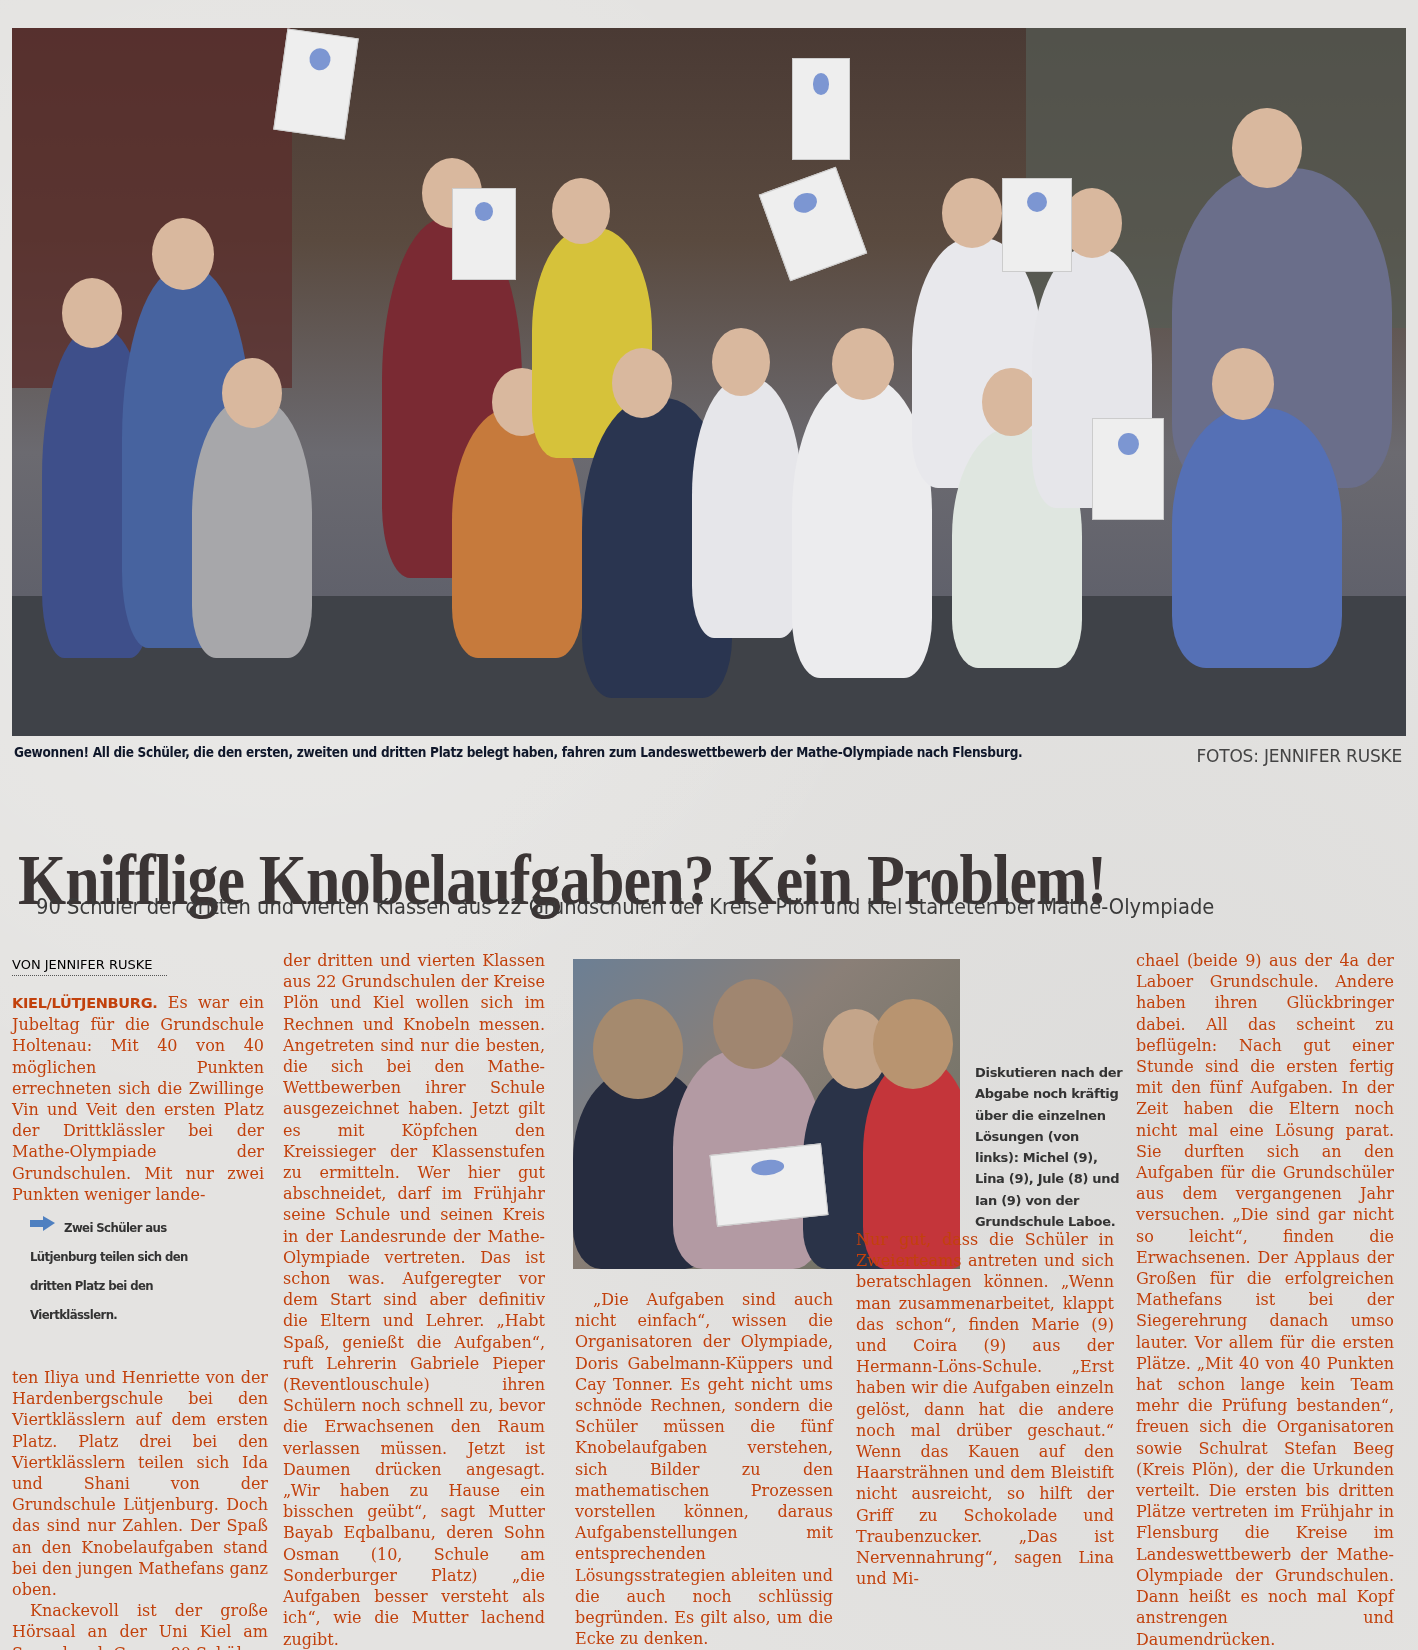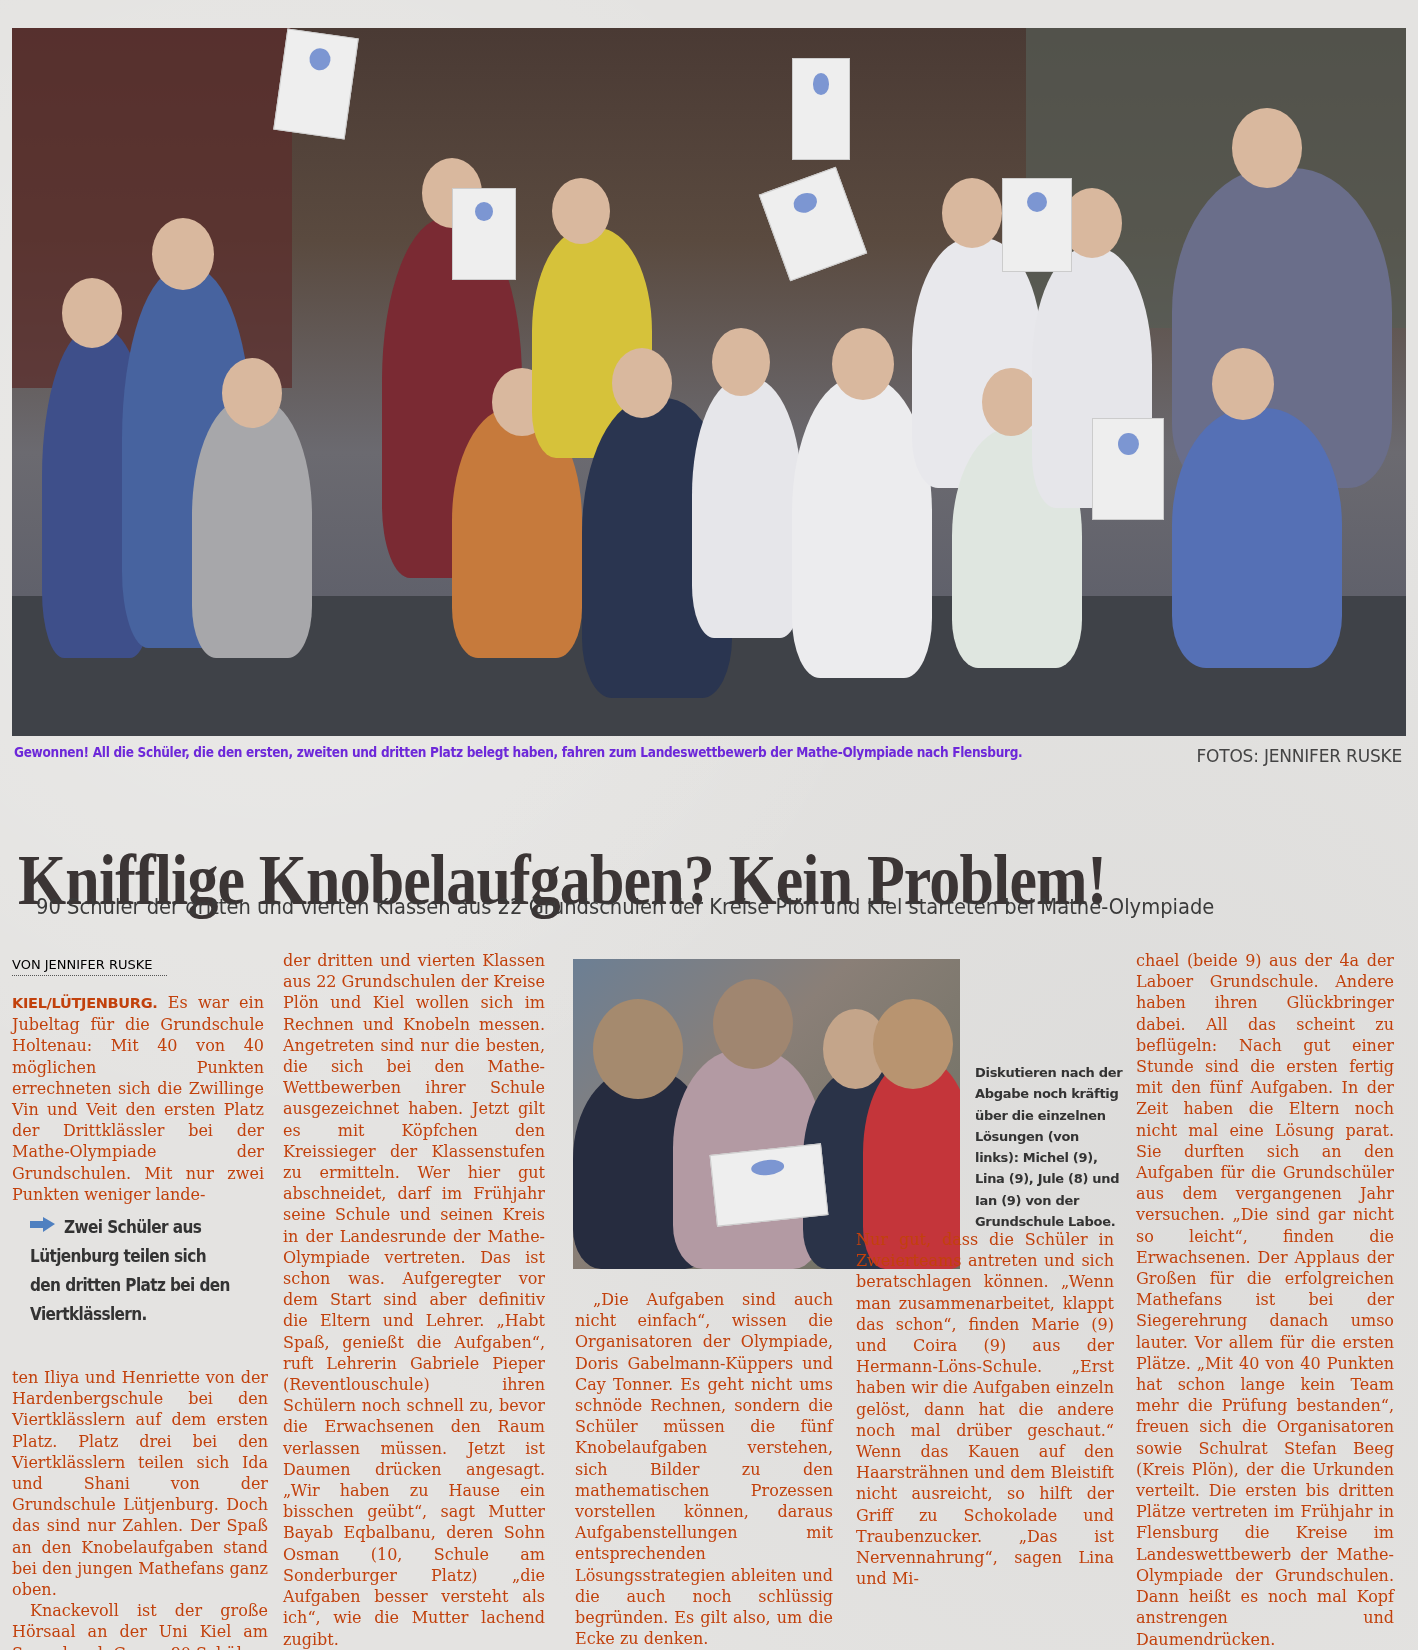--- a/index.html
+++ b/index.html
@@ -20,21 +20,21 @@
   .photo-main .wall-l { position:absolute; left:0; top:0; width:280px; height:360px; background:#5b2e2c; opacity:.75; }
   .photo-main .wall-r { position:absolute; right:0; top:0; width:380px; height:300px; background:#555c55; opacity:.7; }
   .photo-main .floor { position:absolute; left:0; bottom:0; width:100%; height:140px; background:#3f4248; }
   .kid { position:absolute; border-radius: 45% 45% 20% 20%; }
   .head { position:absolute; border-radius:50%; background:#d9b89e; }
   .cert { position:absolute; background:#eeeeee; border:1px solid #ccc; }
   .cert::after { content:""; position:absolute; left:35%; top:14%; width:30%; height:22%; border-radius:50%; background:#5578c8; opacity:.75; }
   .caption-main {
     position: absolute; left: 14px; top: 744px; width: 1200px;
     font-family: "DejaVu Sans Condensed", "DejaVu Sans", sans-serif; font-weight: bold;
-    font-size: 13.5px; color: #6d28d9; letter-spacing: -0.3px; white-space: nowrap;
+    font-size: 13.5px; color: #0f172a; letter-spacing: -0.3px; white-space: nowrap;
   }
   .credit-main {
     position: absolute; right: 16px; top: 746px;
     font-family: "DejaVu Sans", sans-serif; font-size: 17px; color: #444; letter-spacing: -0.2px;
   }
   .headline {
     position: absolute; left: 18px; top: 790px; width: 1390px;
     font-family: "Liberation Serif", serif; font-weight: bold;
     font-size: 72px; line-height: 84px; color: #3b3535; letter-spacing: -1px;
     transform: scaleX(0.86); transform-origin: left top; white-space: nowrap;
@@ -51,21 +51,21 @@
   .col {
     position: absolute; font-family: "DejaVu Serif", serif; font-size: 16px; line-height: 21.2px;
     text-align: justify; color: #c2410c; hyphens: manual;
   }
   .col p { margin: 0; }
   .col p.indent { text-indent: 18px; }
   .dateline { font-family: "DejaVu Sans", sans-serif; font-weight: bold; font-size: 14.5px; letter-spacing:-0.3px; }
   .pull {
     position: absolute; left: 30px; top: 1213px; width: 200px;
     font-family: "DejaVu Sans Condensed", "DejaVu Sans", sans-serif; font-weight: bold;
-    font-size: 17px; line-height: 29px; color: #333; letter-spacing: -0.6px;
+    font-size: 13px; line-height: 29px; color: #333; letter-spacing: -0.6px;
   }
   .pull .arrow { display:inline-block; width:26px; height:14px; position:relative; margin-right:8px; vertical-align: 2px; }
   .pull .arrow::before { content:""; position:absolute; left:0; top:4px; width:14px; height:7px; background:#4f80c0; }
   .pull .arrow::after { content:""; position:absolute; left:13px; top:0; border-left:12px solid #4f80c0; border-top:7px solid transparent; border-bottom:8px solid transparent; }
   .photo-small {
     position: absolute; left: 573px; top: 959px; width: 387px; height: 310px;
     background: linear-gradient(135deg, #6c7f94 0%, #8a7f77 40%, #6a6e60 100%); overflow: hidden;
   }
   .caption-small {
     position: absolute; left: 975px; top: 1062px; width: 150px;

